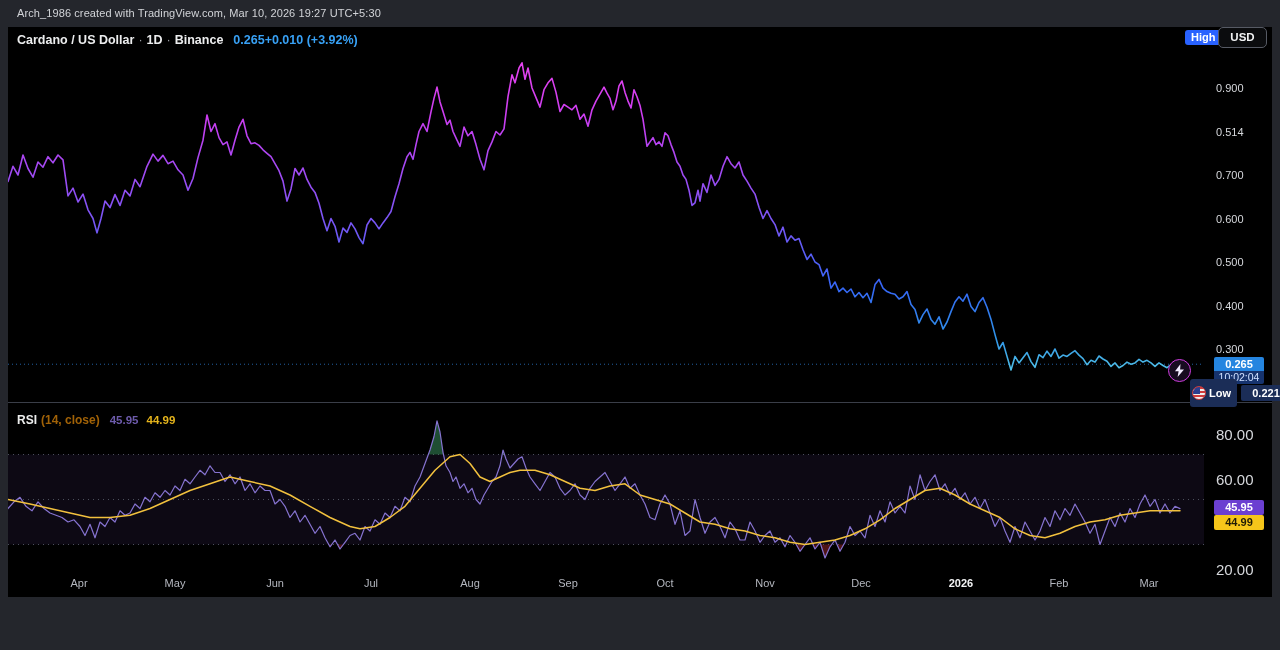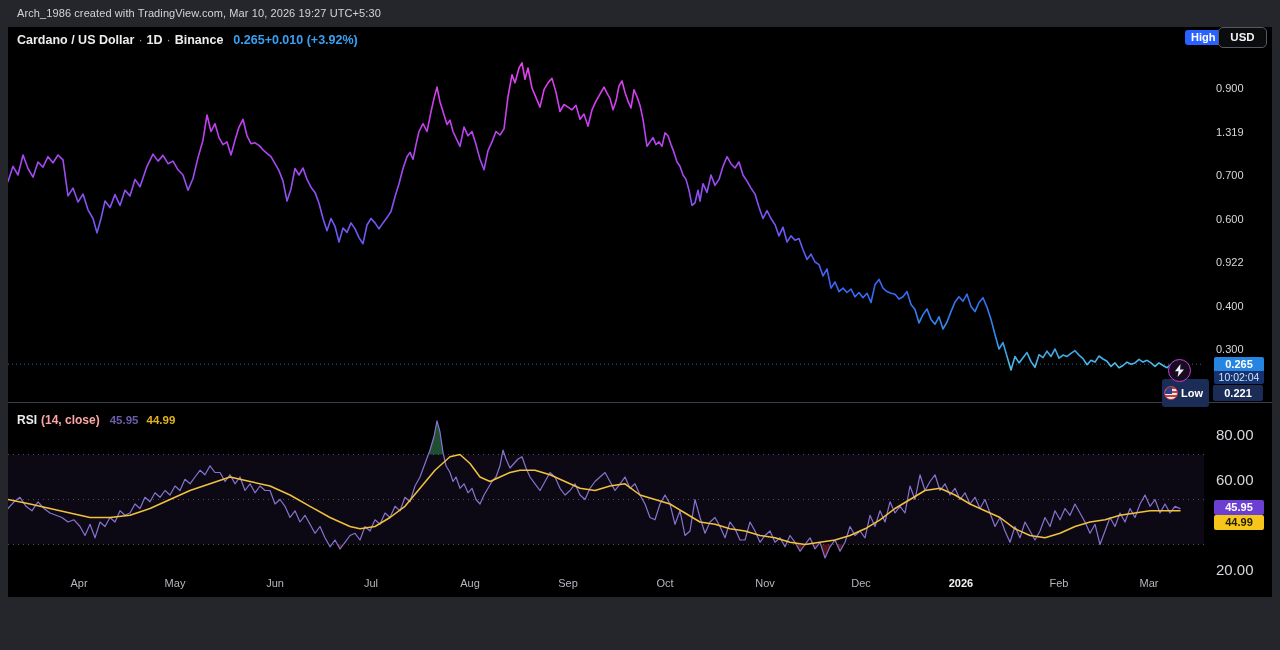--- a/index.html
+++ b/index.html
@@ -22,38 +22,38 @@
               color:#fff;font-size:11px;font-weight:700;line-height:15px;}
   .usd-btn{position:absolute;left:1210px;top:0px;width:49px;height:21px;background:#0b0c0e;border:1px solid #565a64;
            border-radius:5px;color:#f1f2f3;font-size:11.5px;font-weight:700;text-align:center;line-height:19px;}
   
   .pscale-tick{position:absolute;left:1208px;width:48px;font-size:11px;color:#d6d8dc;text-align:left;}
   .rscale-tick{position:absolute;left:1208px;width:52px;font-size:15px;color:#d6d8dc;text-align:left;}
   .price-tag{position:absolute;left:1206px;top:330px;width:50px;border-radius:2px;overflow:hidden;}
   .price-tag .p{background:#2585e0;color:#fff;font-size:11px;font-weight:700;text-align:center;height:14px;line-height:14px;}
   .price-tag .cd{background:#16336e;color:#cfe0ff;font-size:10.5px;text-align:center;height:13px;line-height:13px;}
   .low-row{position:absolute;left:1154px;top:358px;height:16px;display:flex;align-items:center;}
-  .low-badge{display:flex;align-items:center;background:#1b2d57;border-radius:3px;height:28px;padding:0 6px 0 2px;}
+  .low-badge{display:flex;align-items:center;background:#1b2d57;border-radius:3px;height:28px;padding:0 6px 0 2px;margin-left:28px;}
   .low-badge .txt{color:#fff;font-size:11px;font-weight:700;padding-left:3px;}
   .low-val{margin-left:4px;background:#1b2d57;border-radius:2px;color:#fff;font-size:11px;font-weight:700;
            width:50px;height:16px;text-align:center;line-height:16px;}
   .flag-icon{width:14px;height:14px;border-radius:50%;overflow:hidden;position:relative;border:1px solid #c94040;
              background:repeating-linear-gradient(#d23b3b 0 2px,#eee 2px 4px);}
   .flag-icon:before{content:"";position:absolute;left:0;top:0;width:7px;height:7px;background:#2b3f8f;}
   .bolt-icon{position:absolute;left:1160px;top:332px;width:23px;height:23px;border-radius:50%;
              background:#170b20;border:1.5px solid #cf3ddf;display:flex;align-items:center;justify-content:center;}
   .bolt-icon svg{display:block;}
   
   .rsi-tag{position:absolute;left:1206px;width:50px;height:15px;border-radius:2px;font-size:11px;font-weight:700;
            text-align:center;line-height:15px;}
   .rsi-tag.main{top:473px;background:#6b3fd1;color:#fff;}
   .rsi-tag.ma{top:488px;background:#f6c61a;color:#201c05;}
   
   .rsi-legend{position:absolute;left:9px;top:386px;font-size:12px;color:#eceded;font-weight:700;white-space:nowrap;}
-  .rsi-legend .params{font-weight:700;color:#fca5a5;padding-left:4px;}
+  .rsi-legend .params{font-weight:700;color:#a16207;padding-left:4px;}
   .rsi-legend .v1{color:#6d5bac;padding-left:10px;font-size:11.5px;}
   .rsi-legend .v2{color:#e5b41c;padding-left:8px;font-size:11.5px;}
   
   .time-label{position:absolute;top:550px;width:44px;margin-left:-22px;text-align:center;font-size:11px;color:#b4b7bf;}
   .time-label.bold{color:#f2f3f4;font-weight:700;text-align:center;}
   
   .footer{position:absolute;left:0;top:597px;width:1280px;height:53px;background:#24262c;}
   .brand{position:absolute;left:15px;top:13px;display:flex;align-items:center;}
   .brand-text{color:#dcdde0;font-size:17.5px;font-weight:700;margin-left:7px;letter-spacing:.2px;}
 </style>
@@ -105,24 +105,24 @@
         </g>
     </svg>
 
     <div class="legend">
       <span>Cardano / US Dollar</span><span class="sep">·</span><span>1D</span><span class="sep">·</span><span>Binance</span><span class="vals">0.265</span><span class="vals chg">+0.010 (+3.92%)</span>
     </div>
     <div class="high-badge">High</div>
     <div class="usd-btn">USD</div>
 
     <div class="pscale-tick" style="top:55px">0.900</div>
-    <div class="pscale-tick" style="top:99px">1.319</div>
+    <div class="pscale-tick" style="top:99px">0.514</div>
     <div class="pscale-tick" style="top:142px">0.700</div>
     <div class="pscale-tick" style="top:186px">0.600</div>
-    <div class="pscale-tick" style="top:229px">0.922</div>
+    <div class="pscale-tick" style="top:229px">0.500</div>
     <div class="pscale-tick" style="top:273px">0.400</div>
     <div class="pscale-tick" style="top:316px">0.300</div>
 
     <div class="price-tag">
       <div class="p">0.265</div>
       <div class="cd">10:02:04</div>
     </div>
 
     <div class="low-row">
       <div class="low-badge">

